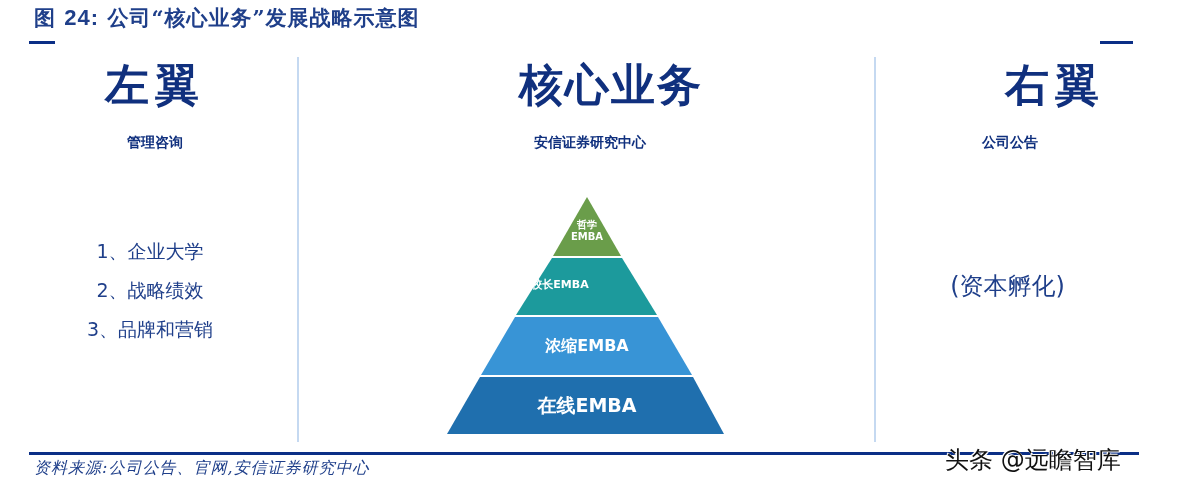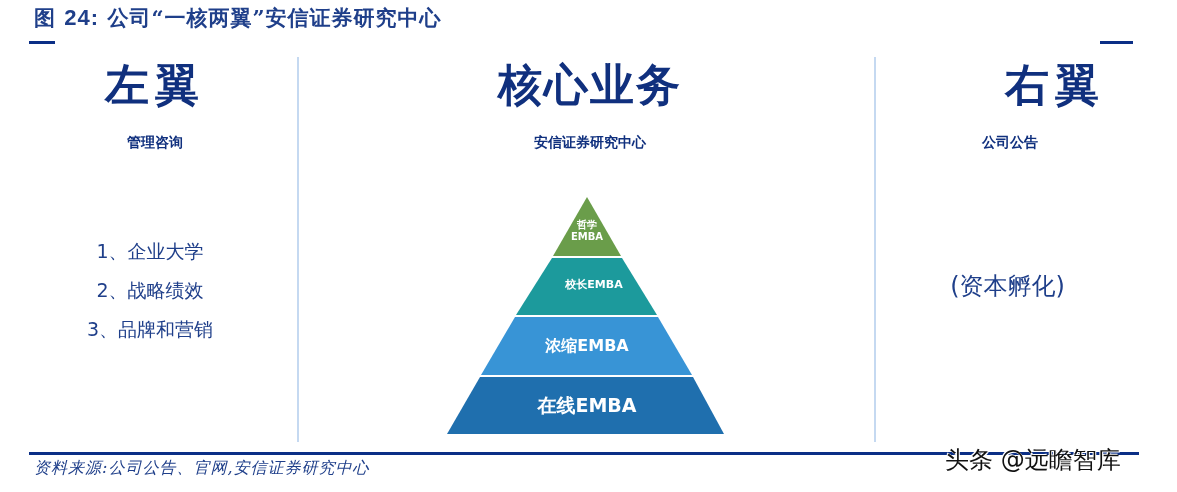--- a/index.html
+++ b/index.html
@@ -33,51 +33,51 @@
             font-style: italic; font-size: 16px; color: #1f3f8a; white-space: nowrap; letter-spacing: 1px; }
   .watermark { position: absolute; left: 945px; top: 444px; font-size: 24px; color: #111;
                white-space: nowrap; text-shadow: 1px 1px 0 #fff, -1px -1px 0 #fff; }
 </style>
 </head>
 <body>
 
 <div class="fig-title">
   <span>图</span>
   <span class="num">24:</span>
-  <span>公司“一核两翼”安信证券研究中心</span>
+  <span>公司“核心业务”发展战略示意图</span>
 </div>
 <div class="title-rule-left"></div>
 <div class="title-rule-right"></div>
 
 <div class="vline l"></div>
 <div class="vline r"></div>
 
 <div class="col-heading" style="left:60px; top:56px; width:190px;">左翼</div>
 <div class="col-sub" style="left:60px; top:134px; width:190px;">管理咨询</div>
 <div class="list">
   <div>1、企业大学</div>
   <div>2、战略绩效</div>
   <div>3、品牌和营销</div>
 </div>
 
-<div class="col-heading" style="left:440px; top:56px; width:300px; letter-spacing:2px;">核心业务</div>
+<div class="col-heading" style="left:461px; top:56px; width:300px; letter-spacing:2px;">核心业务</div>
 <div class="col-sub" style="left:430px; top:134px; width:320px;">安信证券研究中心</div>
 
 <svg class="pyramid" viewBox="0 0 1177 492" width="1177" height="492">
   <polygon points="587,197 621,256 553,256" fill="#6a9d4a"></polygon>
   <polygon points="552,258 622,258 657,315 516,315" fill="#1c9a9c"></polygon>
   <polygon points="515,317 658,317 692,375 481,375" fill="#3894d6"></polygon>
   <polygon points="480,377 693,377 724,434 447,434" fill="#1f6fae"></polygon>
 </svg>
 
 <div class="tier-label" style="left:547px; top:219px; width:80px; font-size:10px; line-height:12px;">
   <div>哲学</div>
   <div>EMBA</div>
 </div>
-<div class="tier-label" style="left:534px; top:277px; width:120px; font-size:11px;">校长EMBA</div>
+<div class="tier-label" style="left:500px; top:277px; width:120px; font-size:11px;">校长EMBA</div>
 <div class="tier-label" style="left:497px; top:336px; width:180px; font-size:16px;">浓缩EMBA</div>
 <div class="tier-label" style="left:487px; top:393px; width:200px; font-size:19px;">在线EMBA</div>
 
 <div class="col-heading" style="left:915px; top:56px; width:190px;text-align:right;">右翼</div>
 <div class="col-sub" style="left:915px; top:134px; width:190px;">公司公告</div>
 <div class="right-note">(资本孵化)</div>
 
 <div class="source-rule"></div>
 <div class="source">资料来源:公司公告、官网,安信证券研究中心</div>
 <div class="watermark">头条 @远瞻智库</div>

